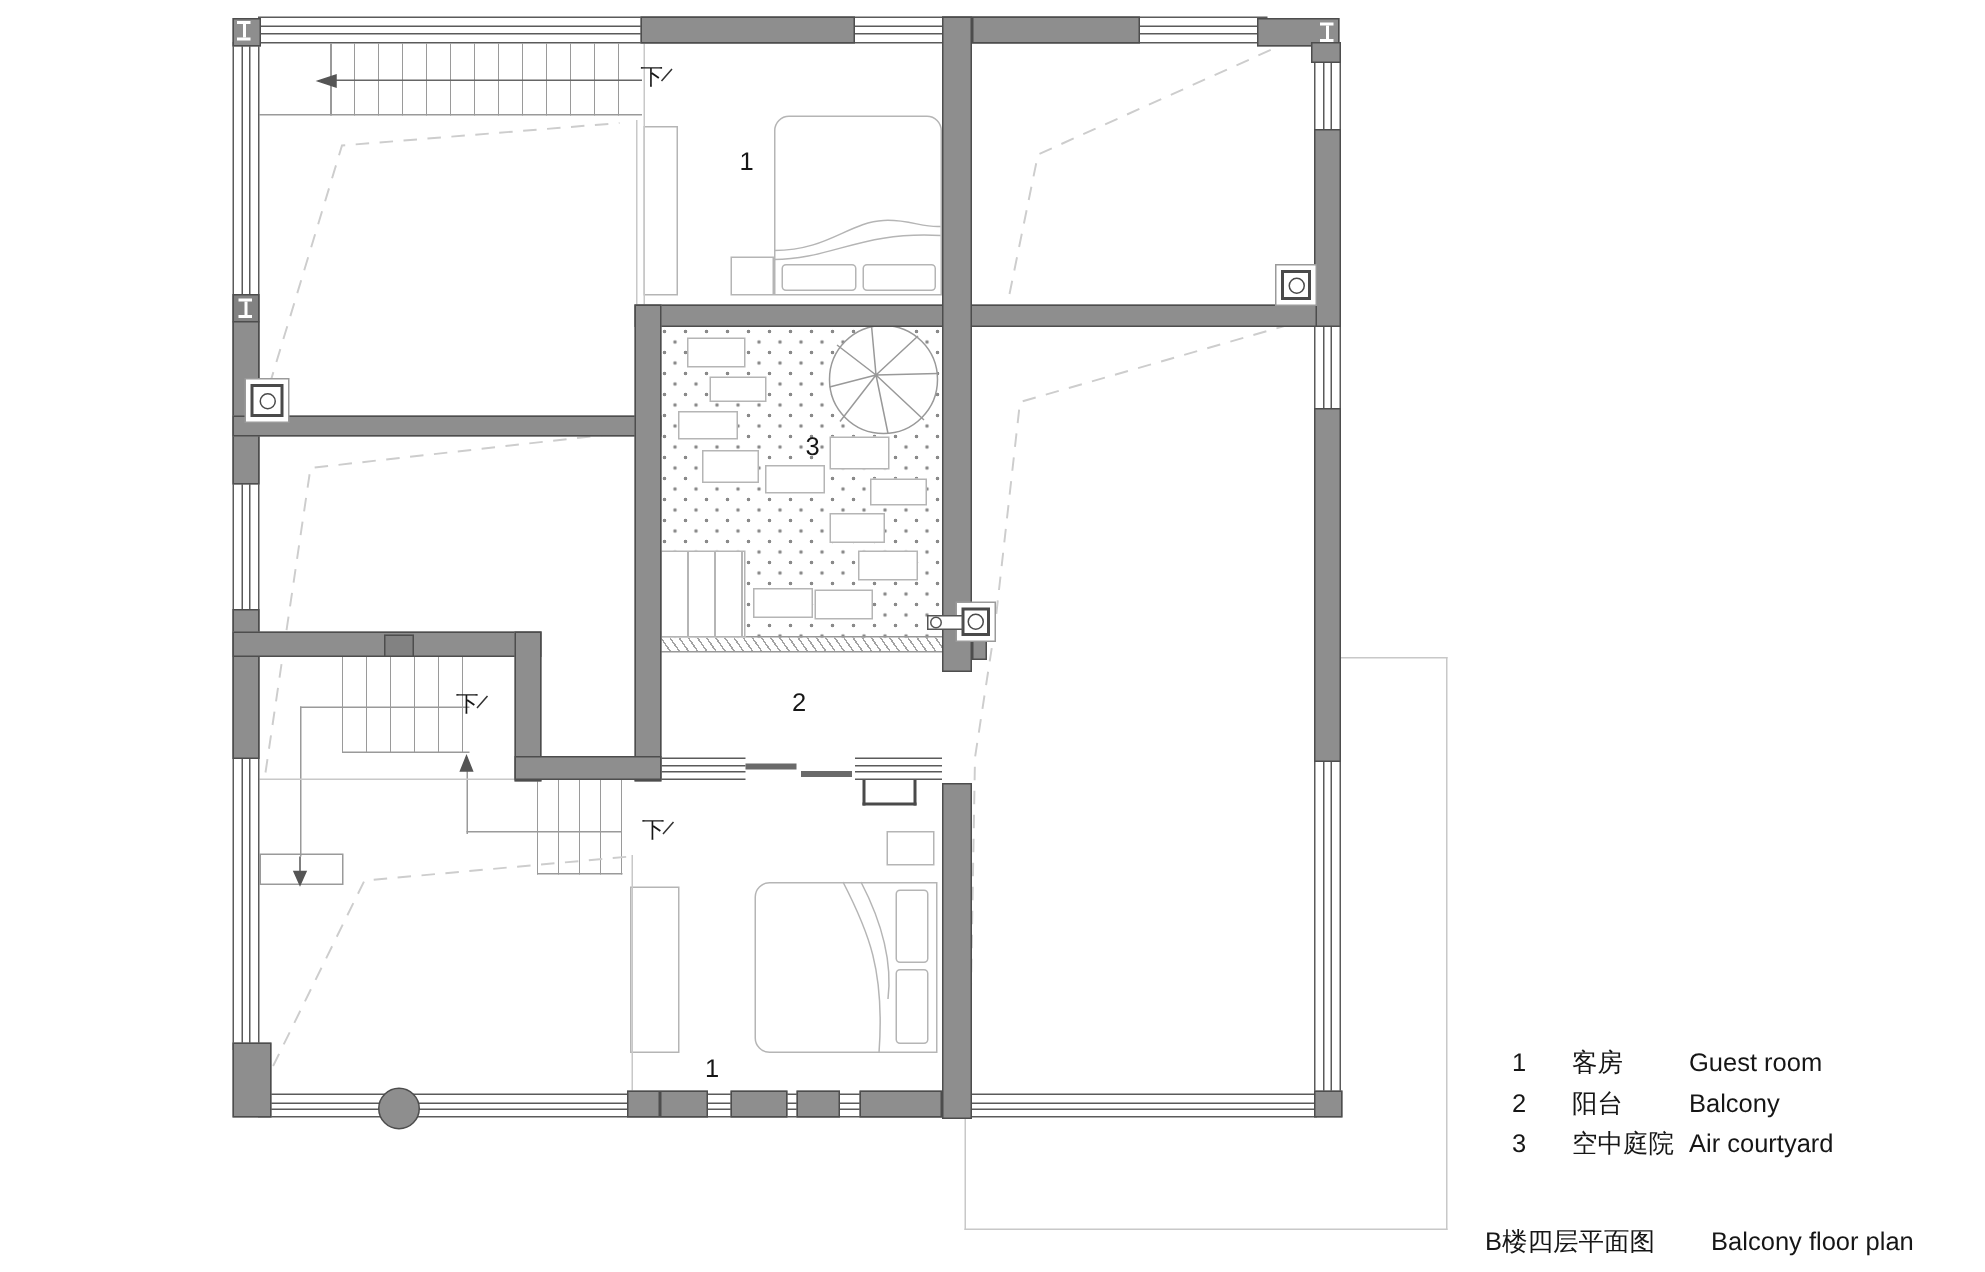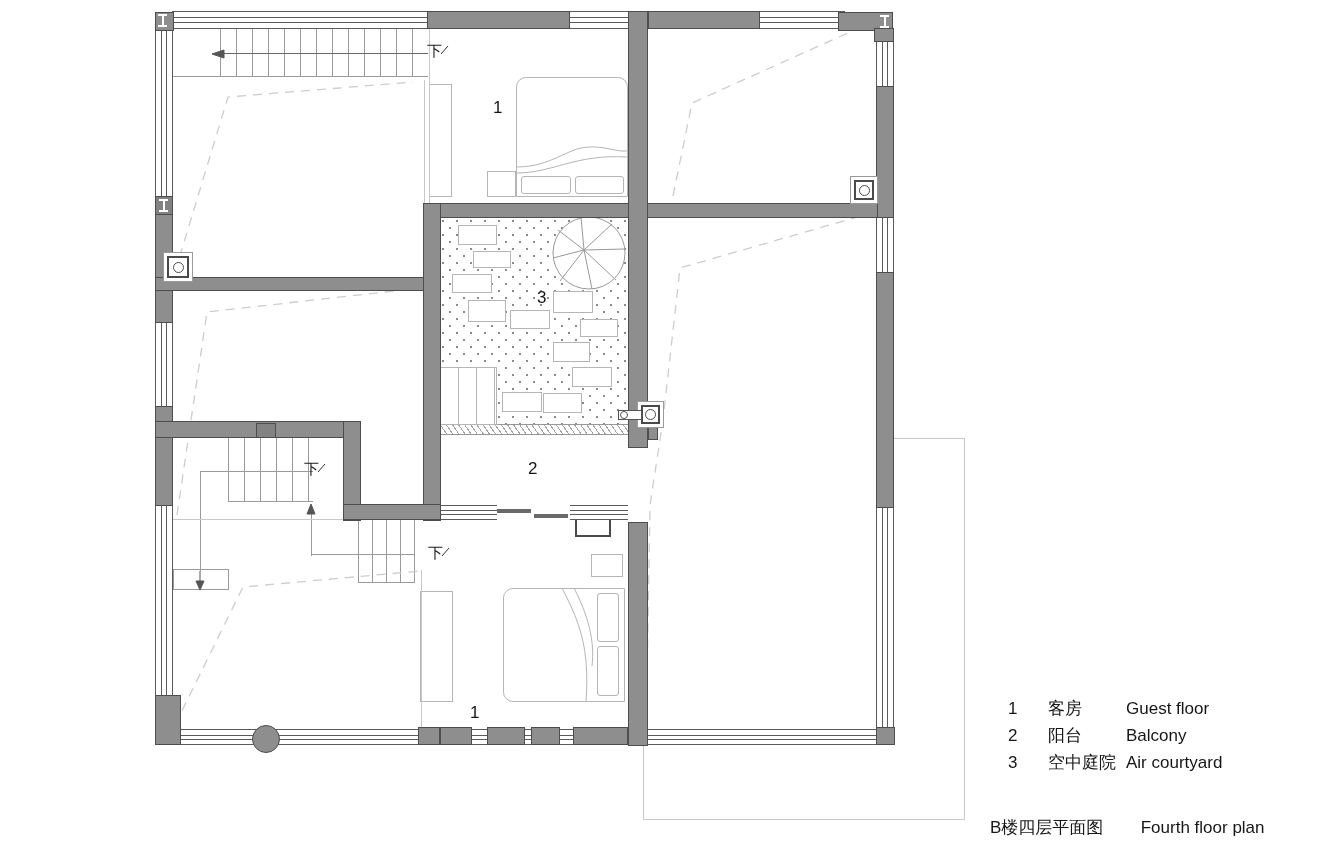--- a/index.html
+++ b/index.html
@@ -187,25 +187,25 @@
   <span class="num" style="left:528px;top:459px;">2</span>
   <span class="num" style="left:537px;top:288px;">3</span>
   <span class="xia" style="left:427px;top:42px;">下</span>
   <span class="xia" style="left:304px;top:460px;">下</span>
   <span class="xia" style="left:428px;top:544px;">下</span>
 </div>
 
 <div class="legend">
   <span>1</span>
   <span>客房</span>
-  <span>Guest floor</span>
+  <span>Guest room</span>
   <span>2</span>
   <span>阳台</span>
   <span>Balcony</span>
   <span>3</span>
   <span>空中庭院</span>
   <span>Air courtyard</span>
 </div>
 
 <div class="titlebar">
   <span class="zh">B楼四层平面图</span>
-  <span class="en">Fourth floor plan</span>
+  <span class="en">Balcony floor plan</span>
 </div>
 
 </body></html>

